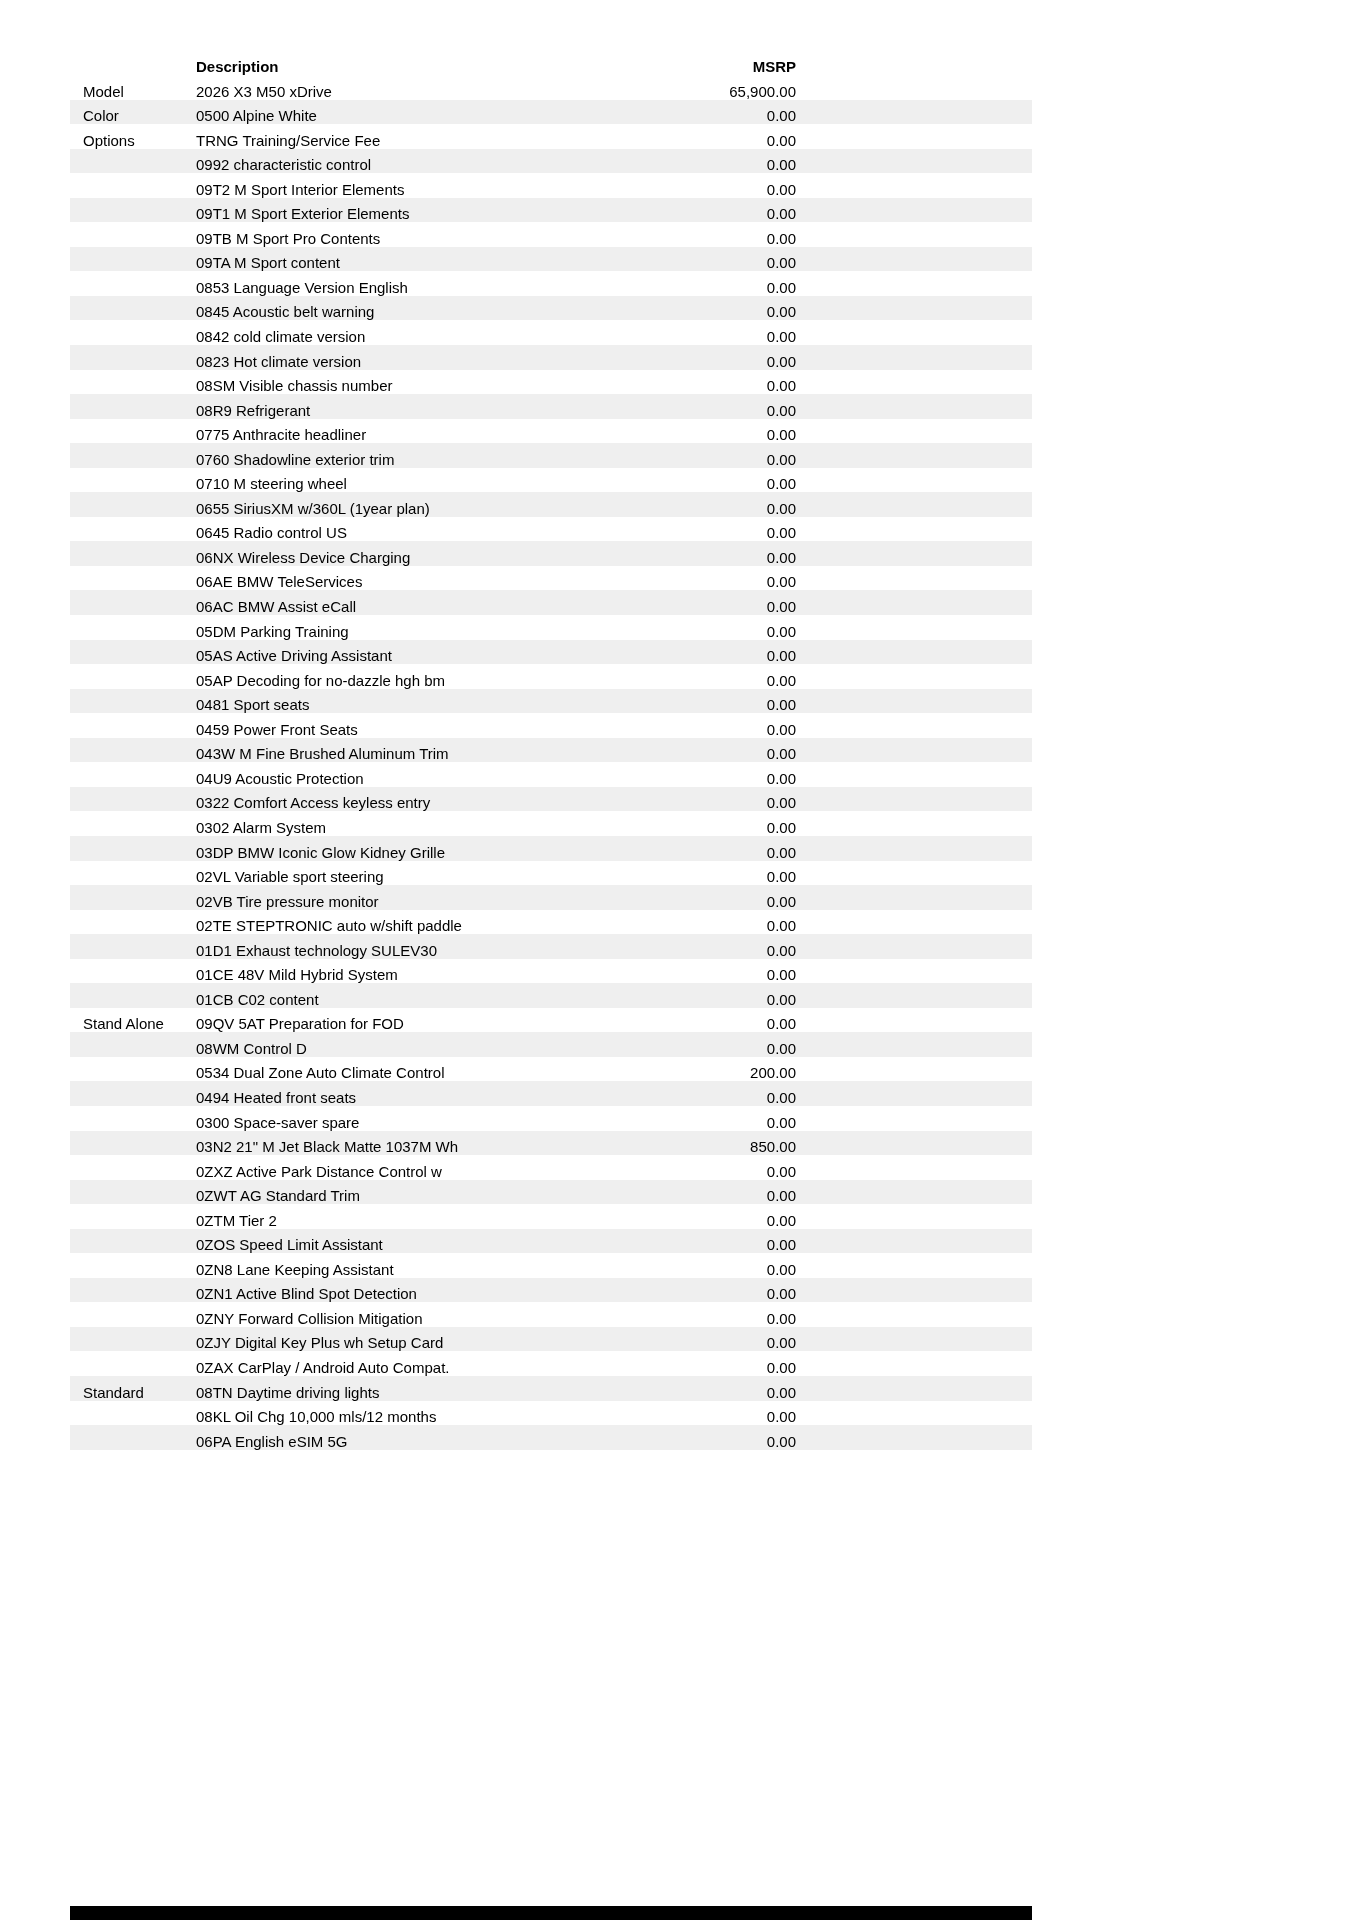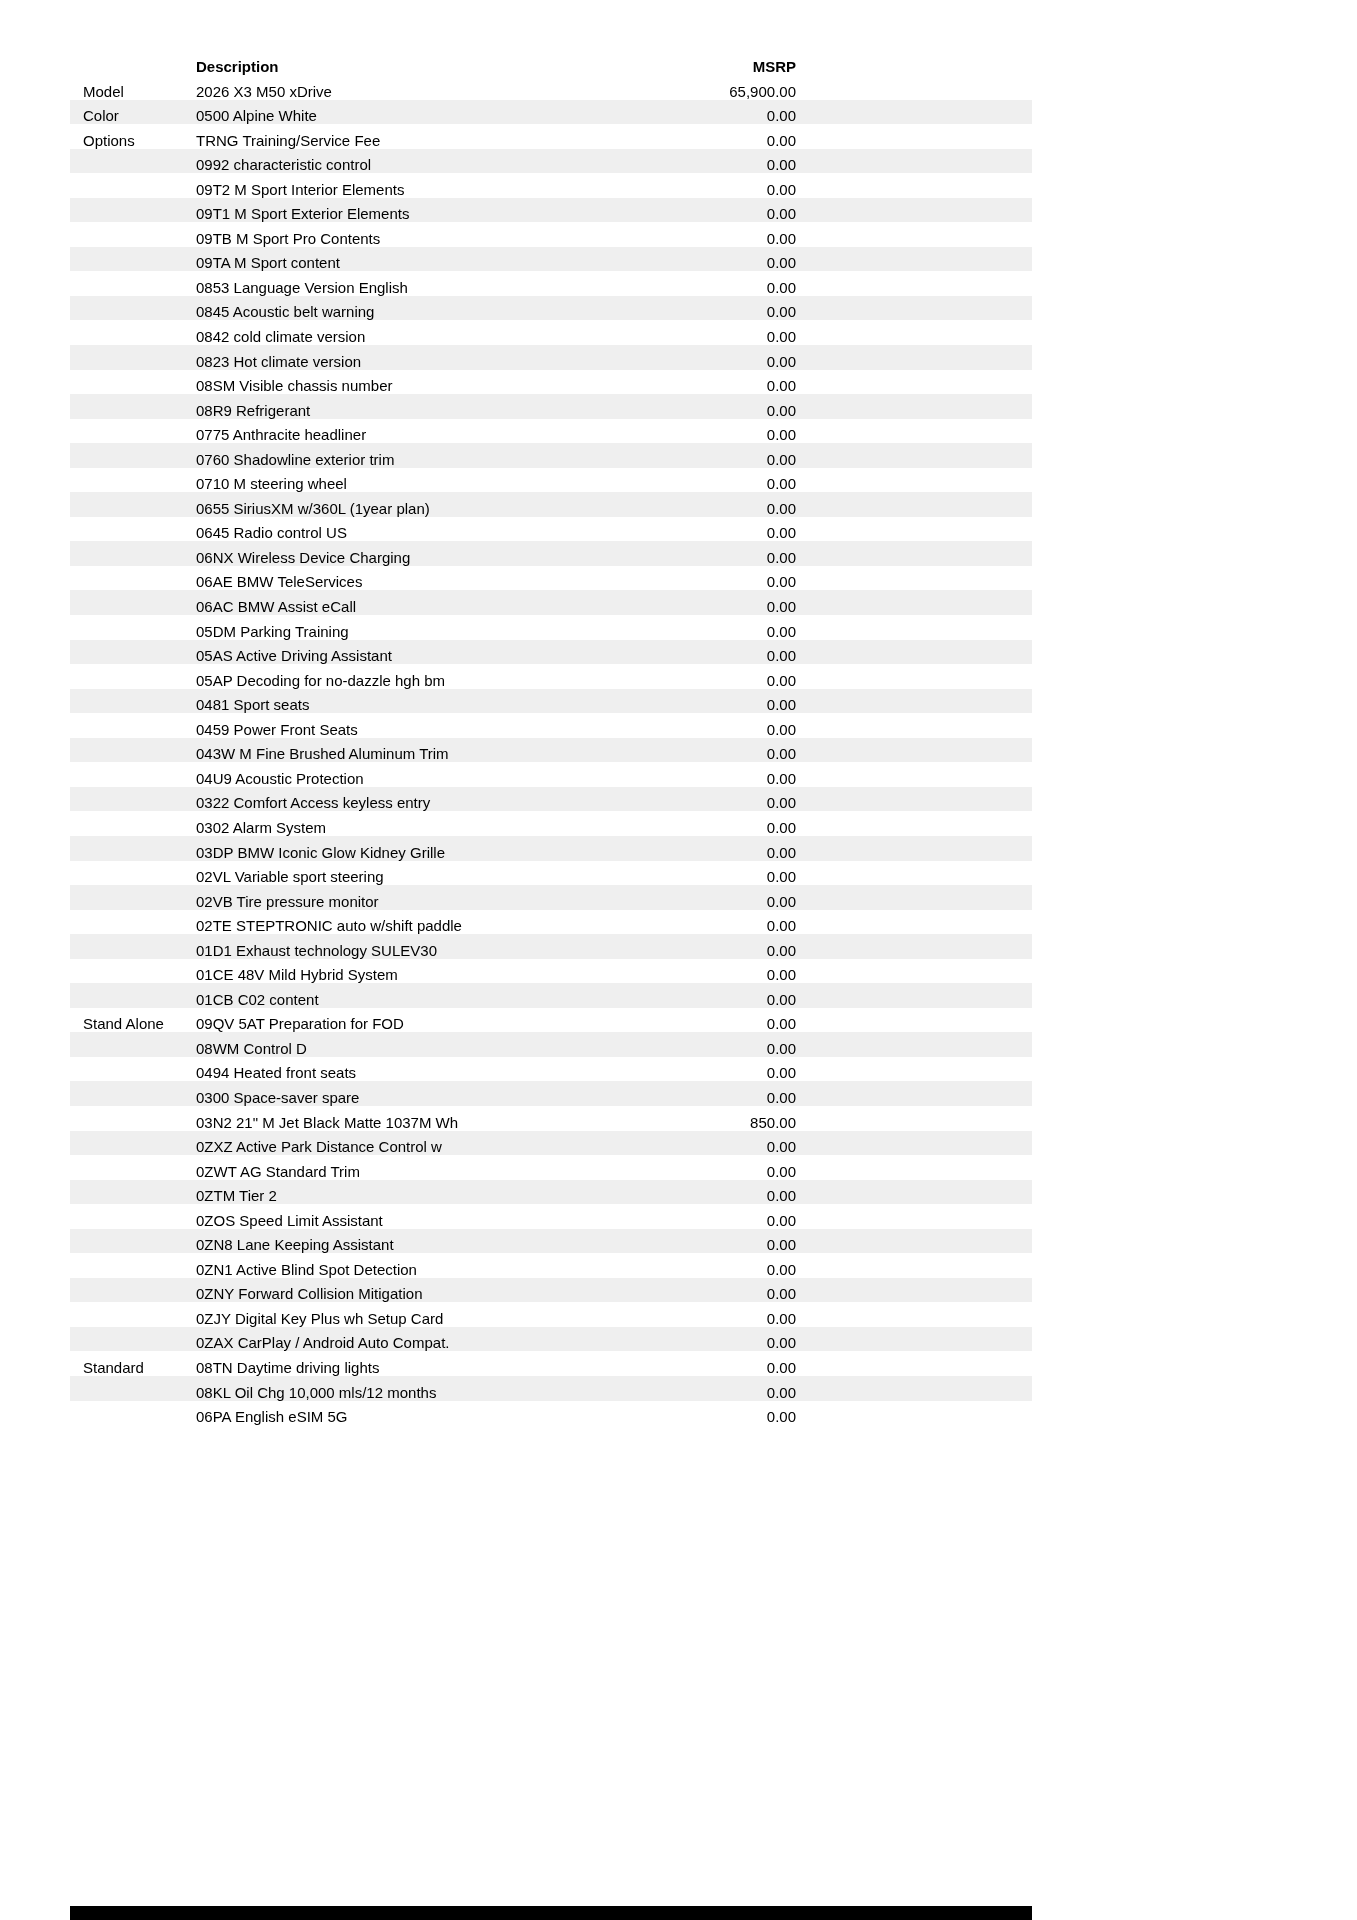--- a/index.html
+++ b/index.html
@@ -337,20 +337,26 @@
   </div>
 
   <div class="row">
     <div class="cell-cat"></div>
     <div class="cell-desc">08WM Control D</div>
     <div class="cell-msrp">0.00</div>
     <div class="cell-fill"></div>
   </div>
 
 
+  <div class="row">
+    <div class="cell-cat"></div>
+    <div class="cell-desc">0534 Dual Zone Auto Climate Control</div>
+    <div class="cell-msrp">200.00</div>
+    <div class="cell-fill"></div>
+  </div>
 
   <div class="row">
     <div class="cell-cat"></div>
     <div class="cell-desc">0494 Heated front seats</div>
     <div class="cell-msrp">0.00</div>
     <div class="cell-fill"></div>
   </div>
 
   <div class="row">
     <div class="cell-cat"></div>

